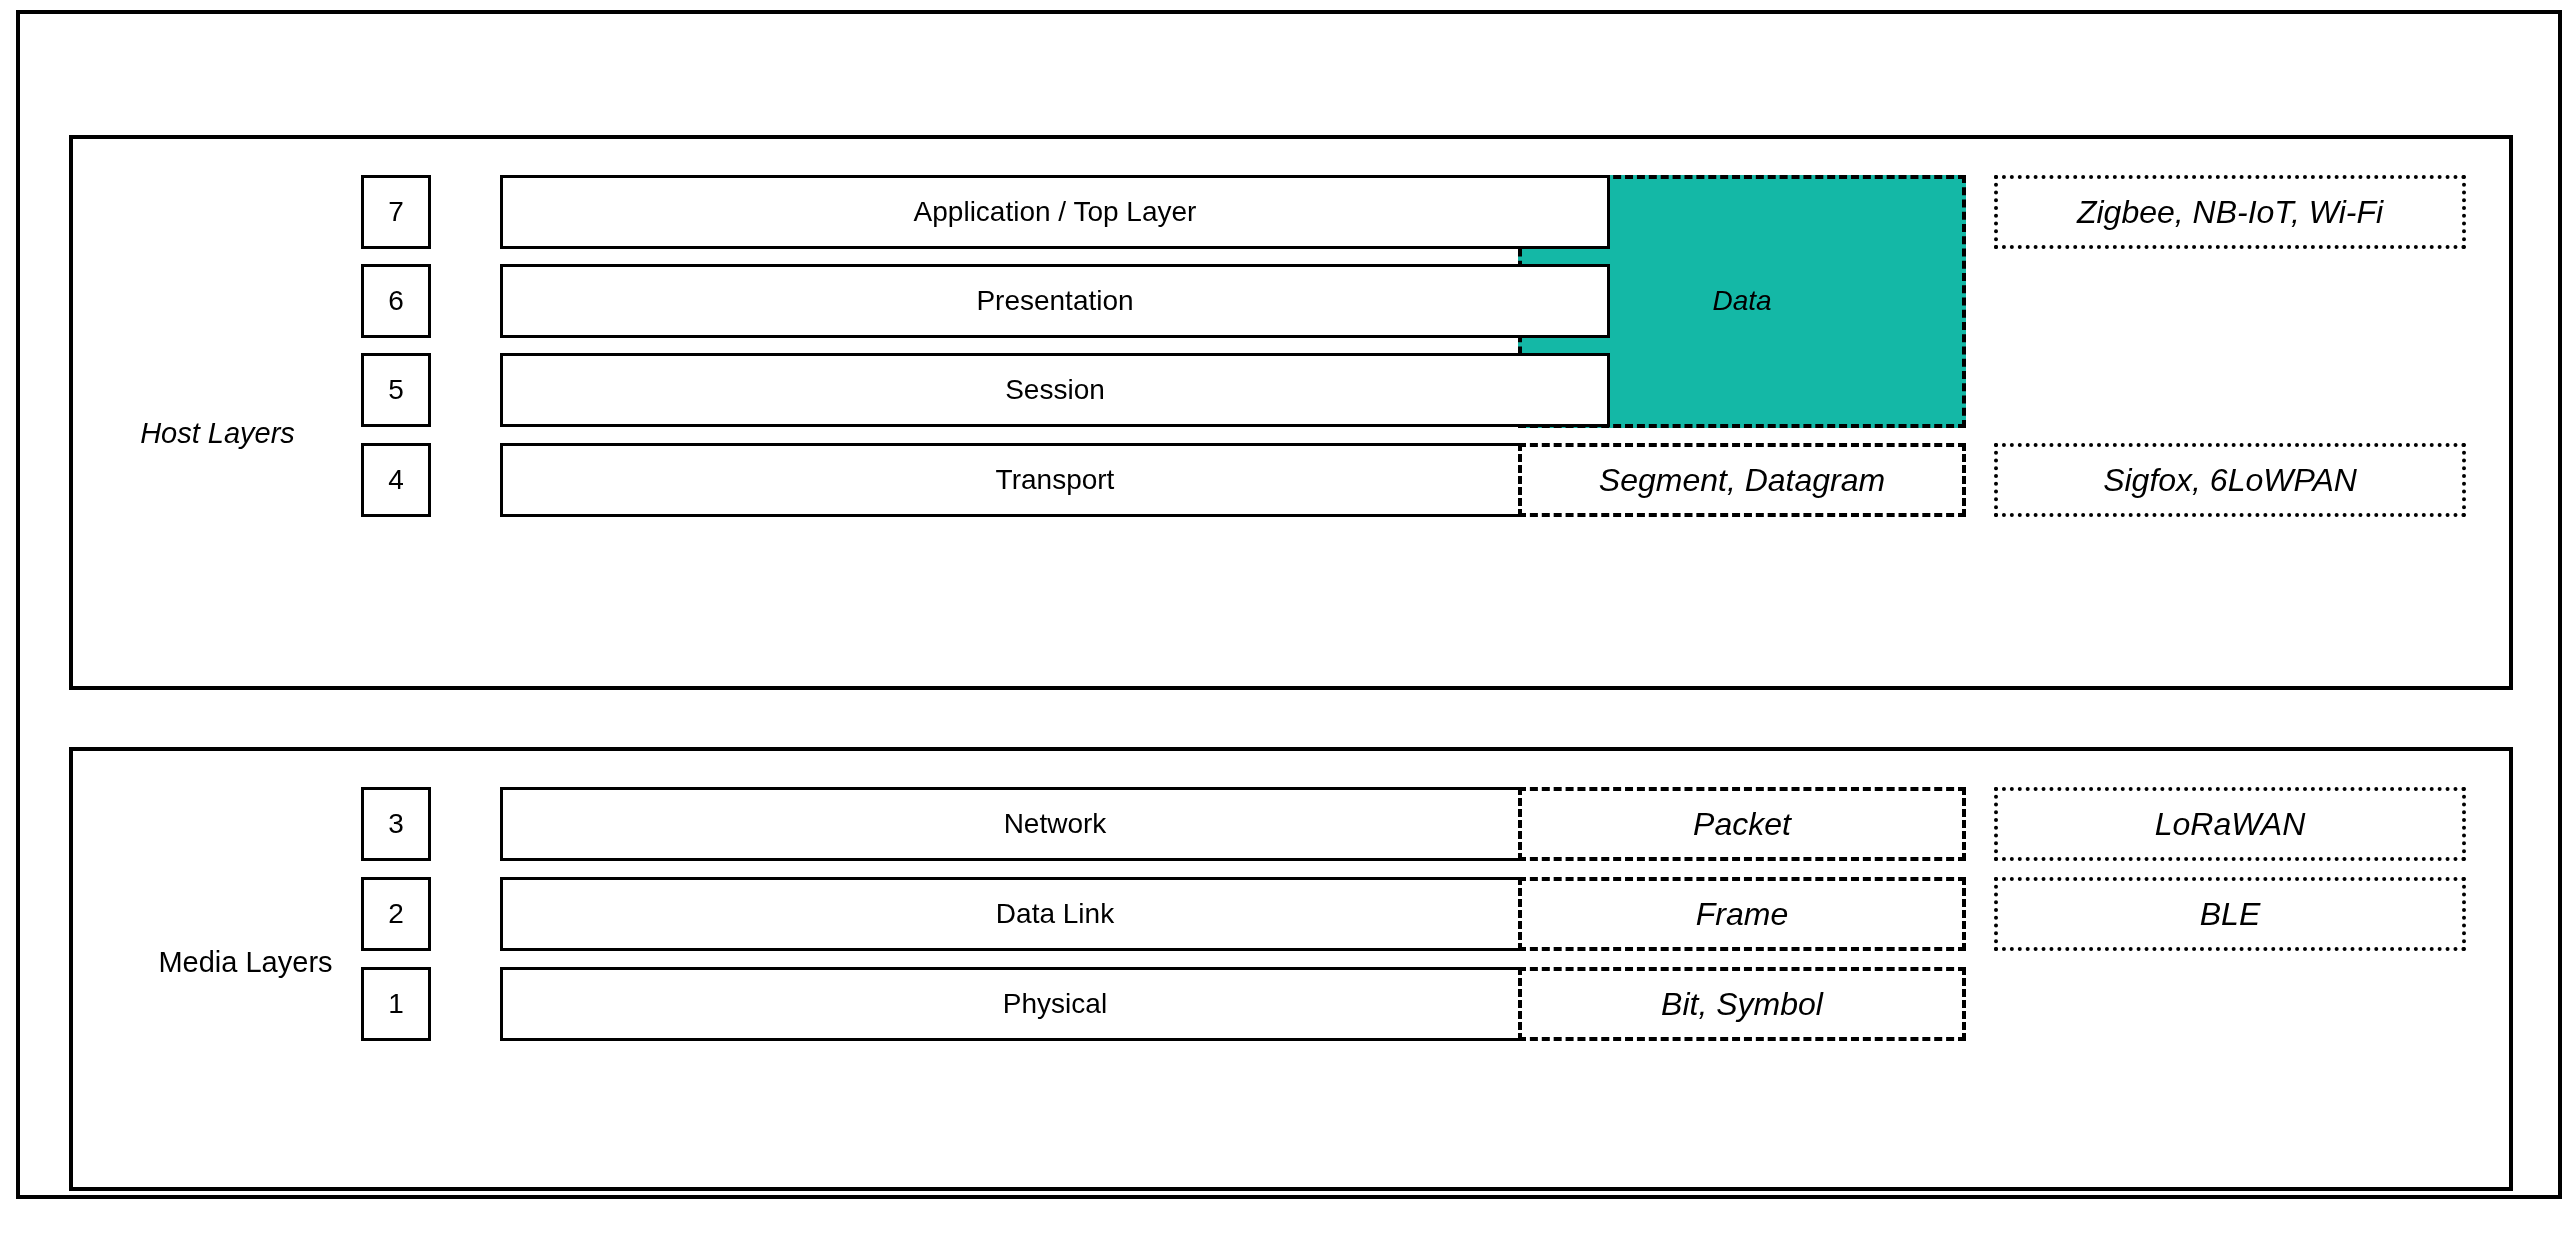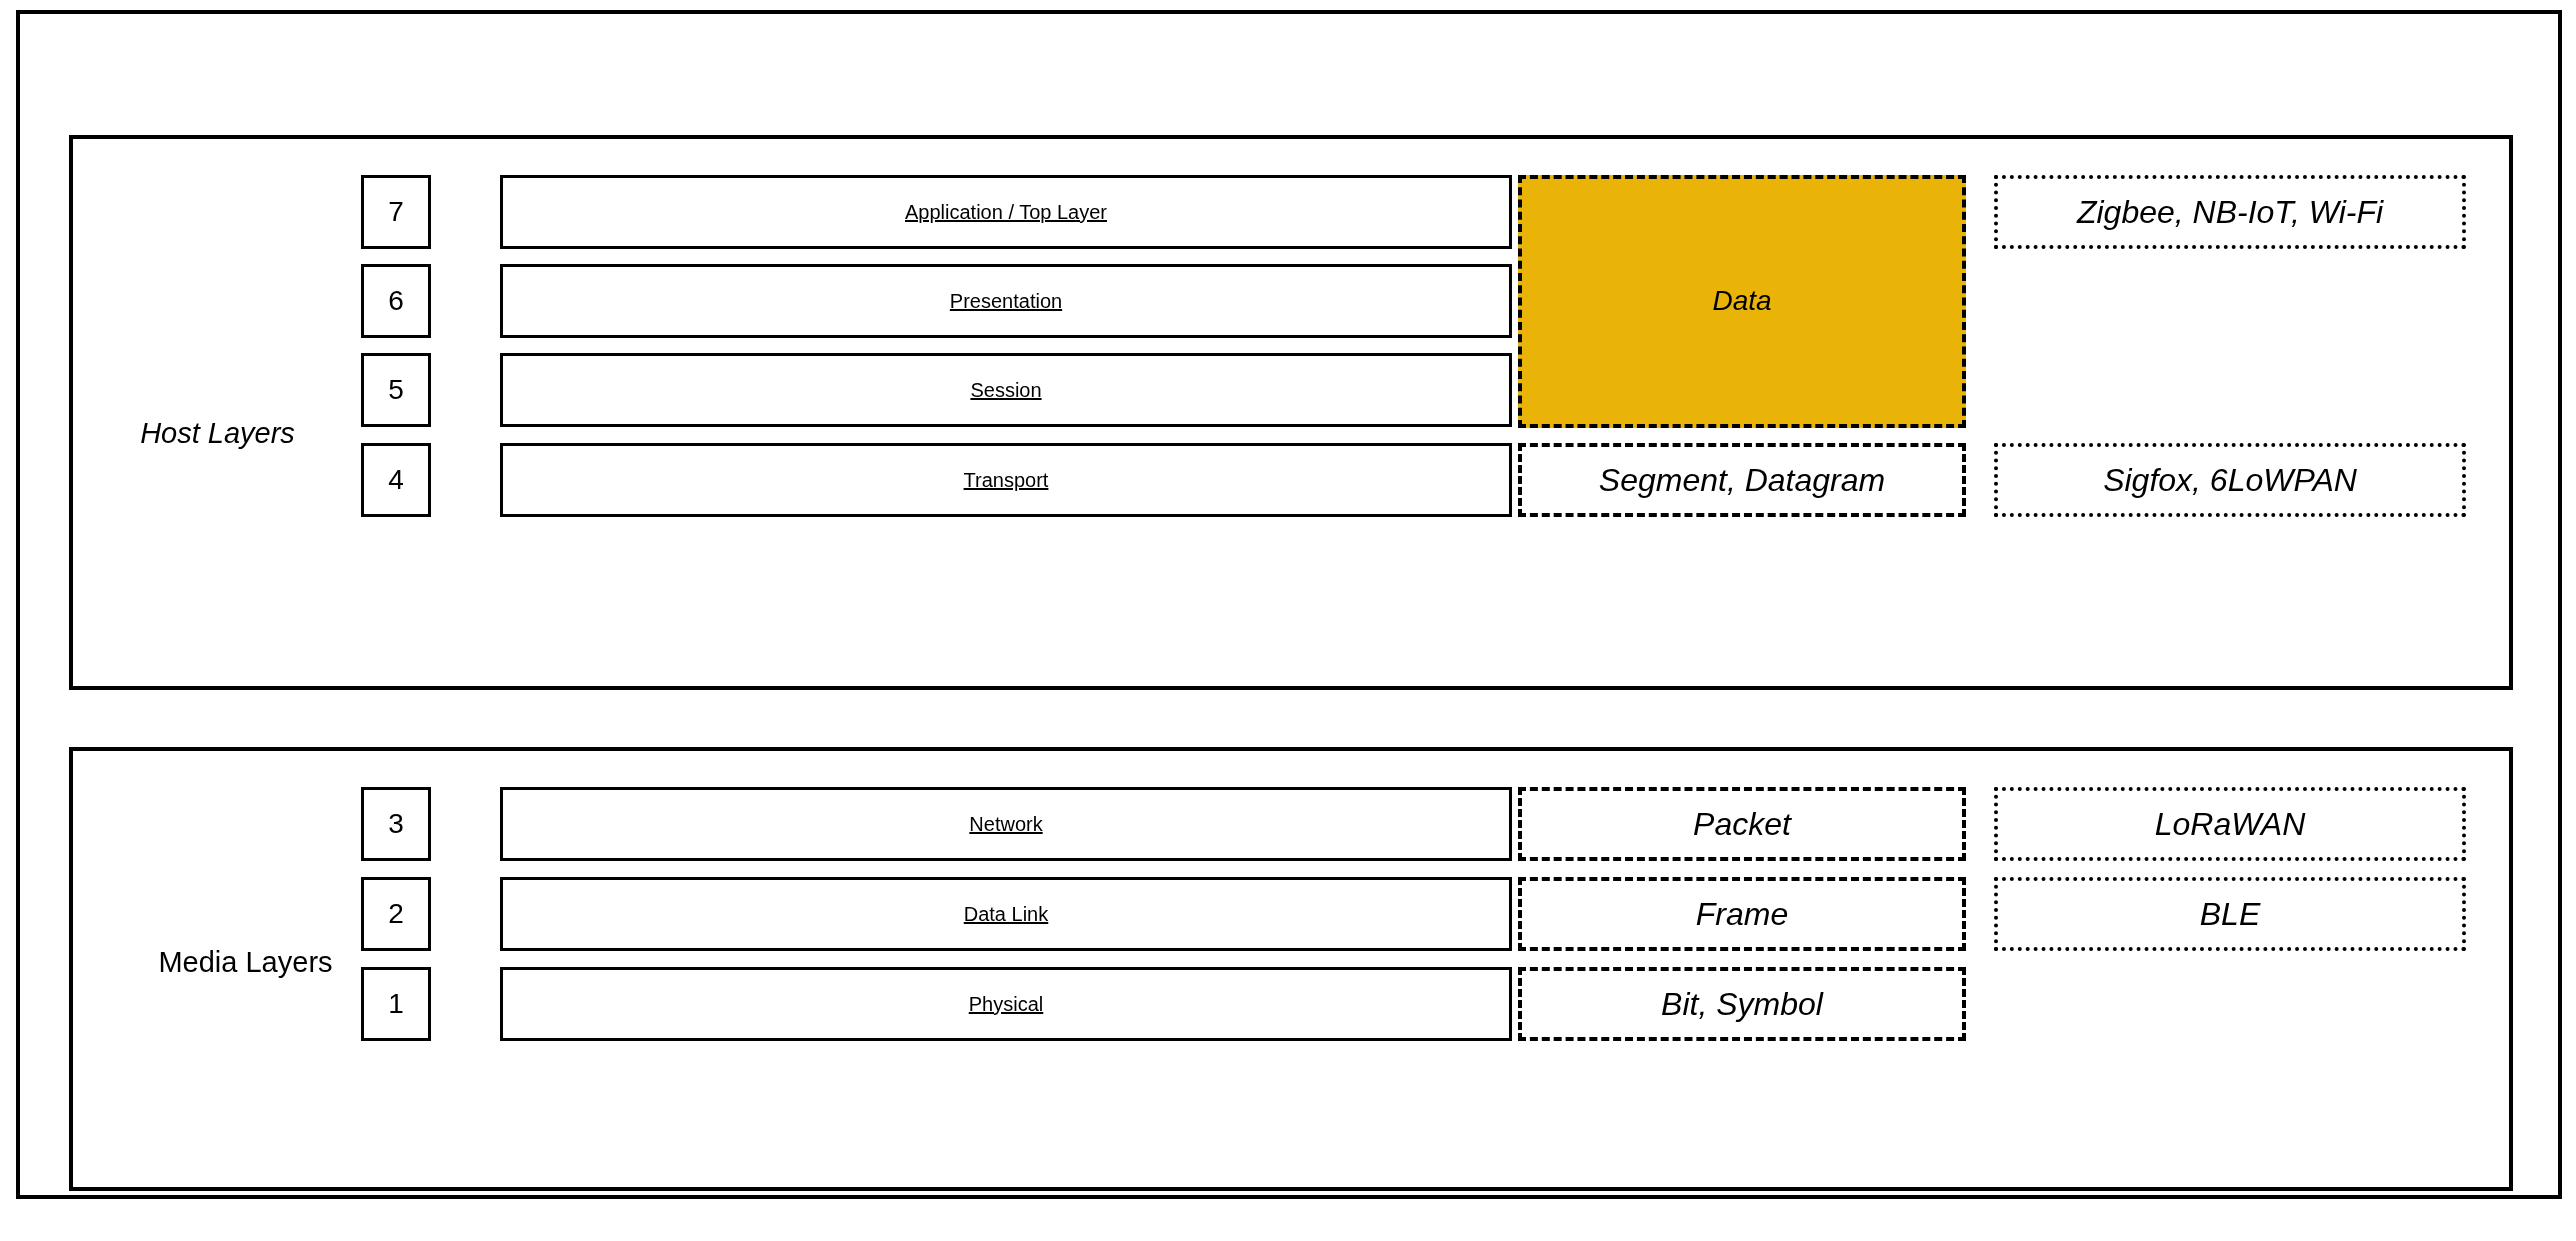--- a/index.html
+++ b/index.html
@@ -109,24 +109,23 @@
 
   .num-box {
     left: 288px;
     width: 70px;
     border: 3.2px solid #000000;
     font-size: 28px;
   }
 
   .name-box {
     left: 427px;
-    width: 1012px;
+    width: 1110px;
     border: 3.2px solid #000000;
-    font-size: 20px;
-    text-decoration: underline;
+    font-size: 28px;
   }
 
   .pdu-box {
     left: 1445px;
     width: 448px;
     border: 4px dashed #000000;
     font-style: italic;
     font-size: 32px;
   }
 
@@ -138,21 +137,21 @@
     font-size: 32px;
   }
 
   
   .float-cell {
     position: absolute;
     box-sizing: border-box;
     display: flex;
     align-items: center;
     justify-content: center;
-    background: #eab308;
+    background: #14b8a6;
     font-size: 28px;
     line-height: 1;
     font-style: italic;
   }
   .float-data {
     left: 1445px;
     top: 36px;
     width: 448px;
     height: 253px;
     border: 4px dashed #000000;

